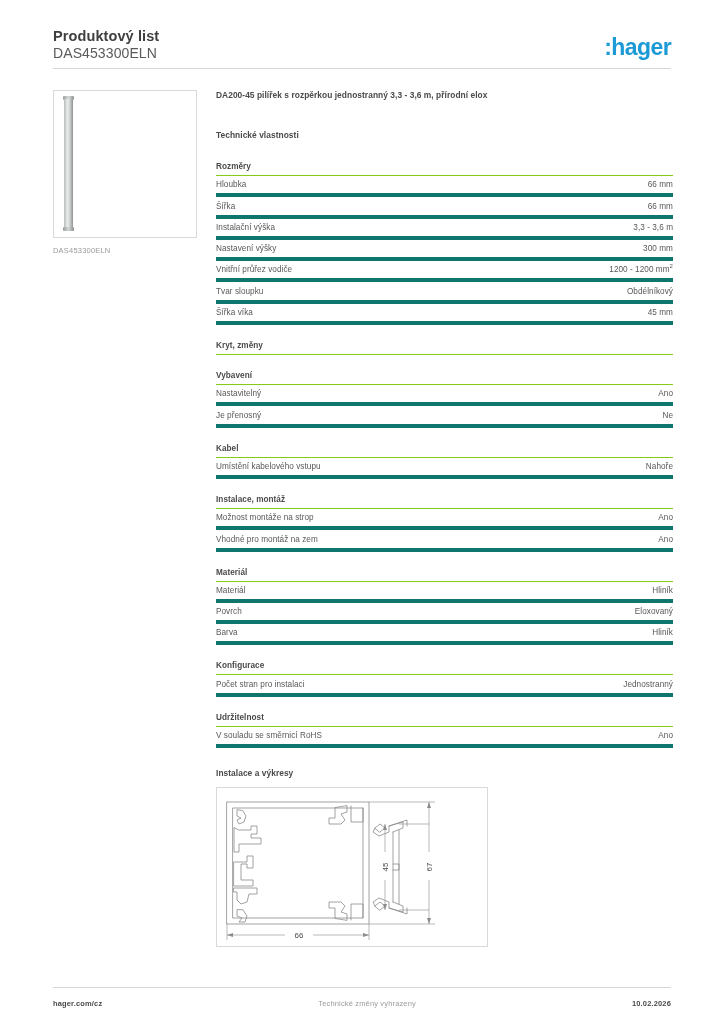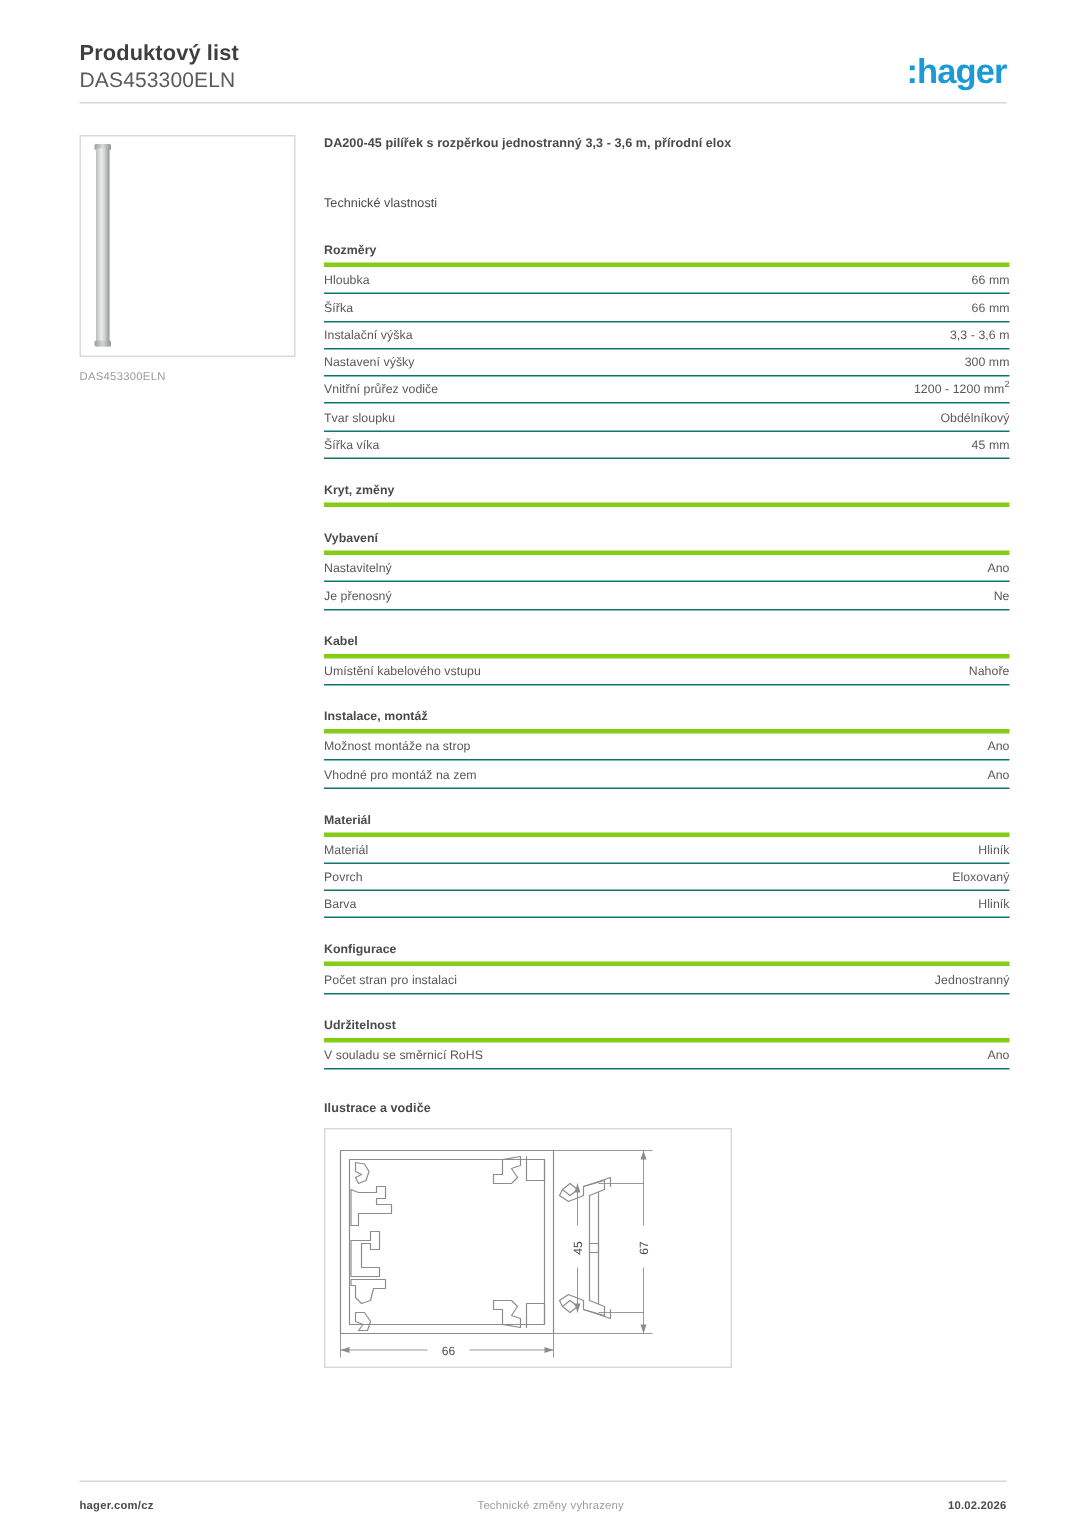--- a/index.html
+++ b/index.html
@@ -126,42 +126,42 @@
   }
   .product-name {
     font-size: 8.4px;
     font-weight: bold;
     color: #4a4a4a;
     letter-spacing: 0.05px;
     margin-bottom: 30px;
   }
   .block-title {
     font-size: 8.4px;
-    font-weight: normal;
+    font-weight: bold;
     color: #4a4a4a;
     letter-spacing: 0.05px;
     margin-bottom: 22px;
   }
   .group { margin-bottom: 16px; }
   .group-title {
     font-size: 8.2px;
     font-weight: bold;
     color: #4a4a4a;
     padding-bottom: 4px;
-    border-bottom: 3px solid #84cc16;
+    border-bottom: 1px solid #84cc16;
     letter-spacing: 0.05px;
   }
   .spec-row {
     display: flex;
     justify-content: space-between;
     align-items: baseline;
     font-size: 8.2px;
     color: #585858;
     padding: 4.3px 0 4.0px 0;
-    border-bottom: 1px solid #0f766e;
+    border-bottom: 4px solid #0f766e;
     letter-spacing: 0.05px;
   }
   .spec-label { text-align: left; }
   .spec-value { text-align: center; white-space: nowrap; }
   .spec-value sup { font-size: 6px; vertical-align: super; line-height: 0; }
 
   
   .drawing-section { margin-top: 20px; }
   .drawing-title {
     font-size: 8.4px;
@@ -316,21 +316,21 @@
         <div class="group">
           <div class="group-title">Udržitelnost</div>
           <div class="spec-row">
             <span class="spec-label">V souladu se směrnicí RoHS</span>
             <span class="spec-value">Ano</span>
           </div>
         </div>
       </div>
 
     <div class="drawing-section">
-      <div class="drawing-title">Ilustrace a vodiče</div>
+      <div class="drawing-title">Instalace a výkresy</div>
       <div class="drawing-frame">
         <svg width="230" height="158" viewBox="0 0 230 158">
           <g fill="none" stroke="#8c8c8c" stroke-width="0.8" stroke-linejoin="round" stroke-linecap="round">
 
             <path d="M10 14 L152 14 L152 136 L10 136 Z"></path>
 
             <path d="M16 20 L146 20 L146 130 L16 130 Z"></path>
 
             <path d="M20 22 L20 28 L24 30 L20 32 L22 36 L27 34 L29 28 L26 23 Z"></path>
 

